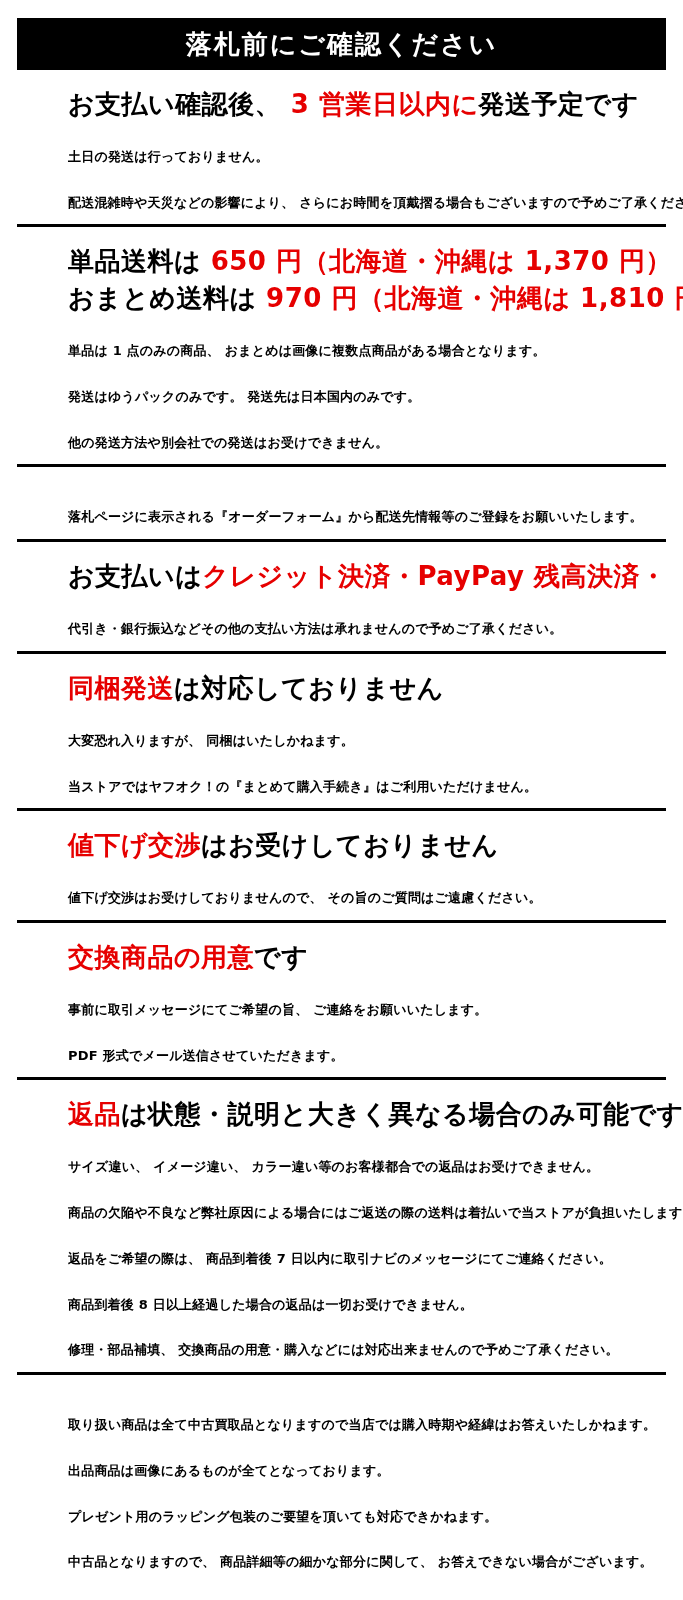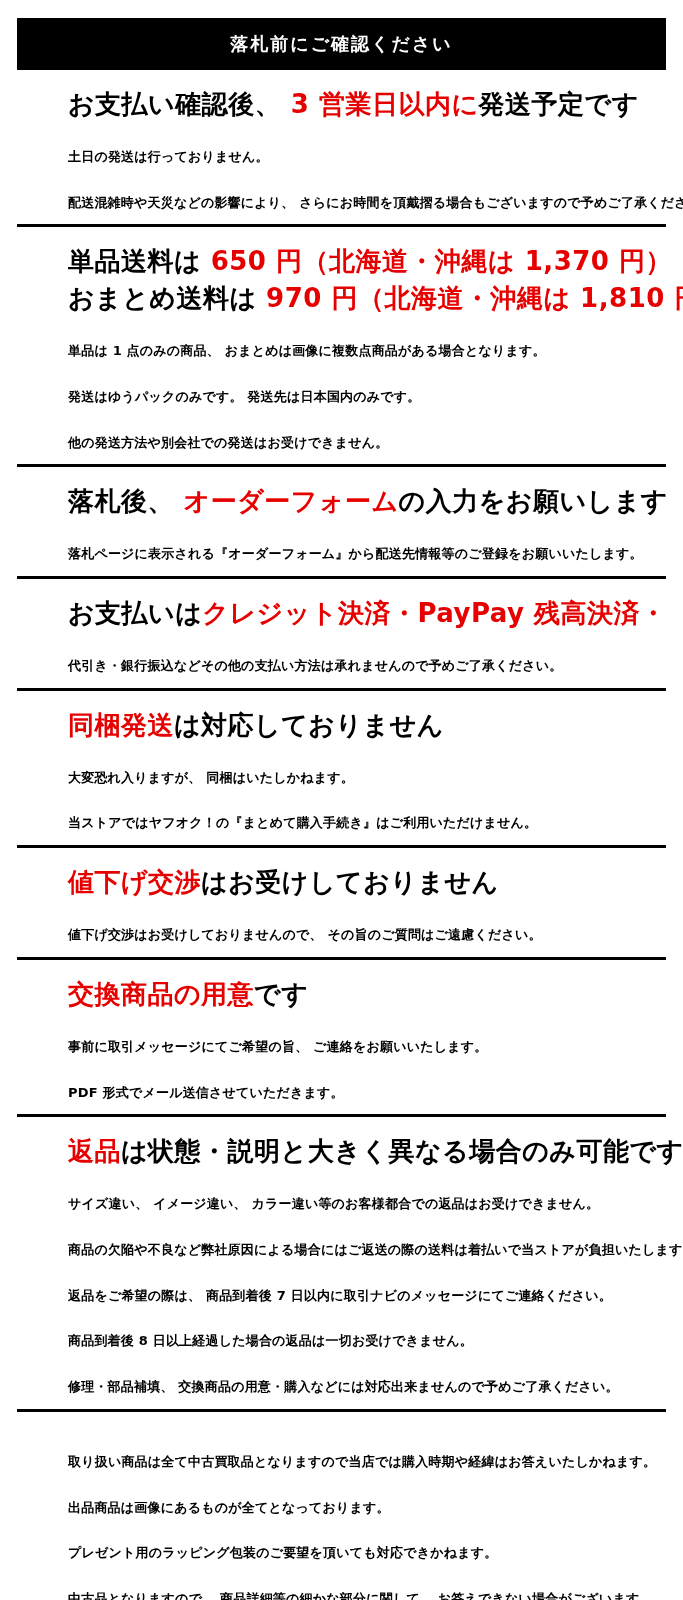--- a/index.html
+++ b/index.html
@@ -20,21 +20,21 @@
   .header-bar {
     margin: 18px 17px 0 17px;
     height: 52px;
     background: var(--header-bg, #000000);
     display: flex;
     align-items: center;
     justify-content: center;
   }
   .header-title {
     color: var(--header-text, #ffffff);
-    font-size: 18px;
+    font-size: 26px;
     font-weight: bold;
     letter-spacing: 2px;
     white-space: nowrap;
   }
   .section {
     padding: 16px 20px 10px 68px;
   }
   .heading {
     font-size: 26px;
     font-weight: bold;
@@ -86,23 +86,20 @@
           <div class="heading-line"><span class="black">おまとめ送料は </span><span class="red">970 円（北海道・沖縄は 1,810 円）</span></div>
         </div>
         <div class="body-lines">
           <div class="body-line">単品は 1 点のみの商品、 おまとめは画像に複数点商品がある場合となります。</div>
           <div class="body-line">発送はゆうパックのみです。 発送先は日本国内のみです。</div>
           <div class="body-line">他の発送方法や別会社での発送はお受けできません。</div>
         </div>
       </section>
       <hr class="divider">
       <section class="section">
-        <div class="heading">
-          <div class="heading-line"><span class="black">落札後、 </span><span class="red">オーダーフォーム</span><span class="black">の入力をお願いします</span></div>
-        </div>
         <div class="body-lines">
           <div class="body-line">落札ページに表示される『オーダーフォーム』から配送先情報等のご登録をお願いいたします。</div>
         </div>
       </section>
       <hr class="divider">
       <section class="section">
         <div class="heading">
           <div class="heading-line"><span class="black">お支払いは</span><span class="red">クレジット決済・PayPay 残高決済・</span></div>
         </div>
         <div class="body-lines">

